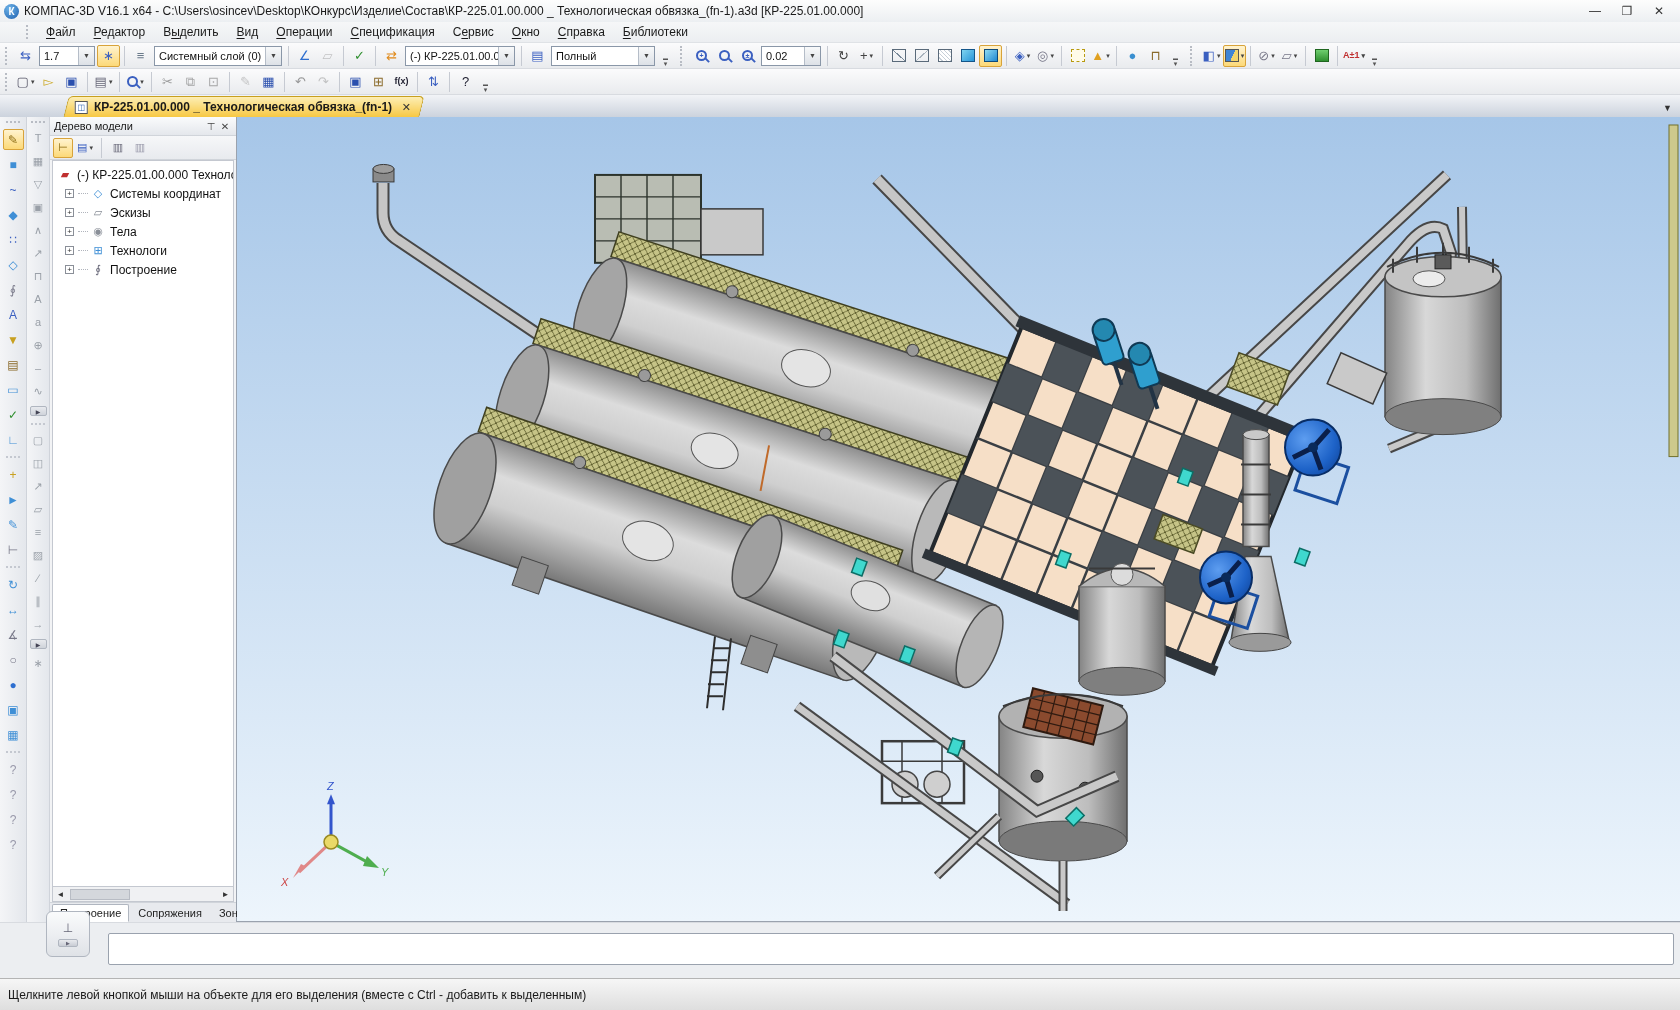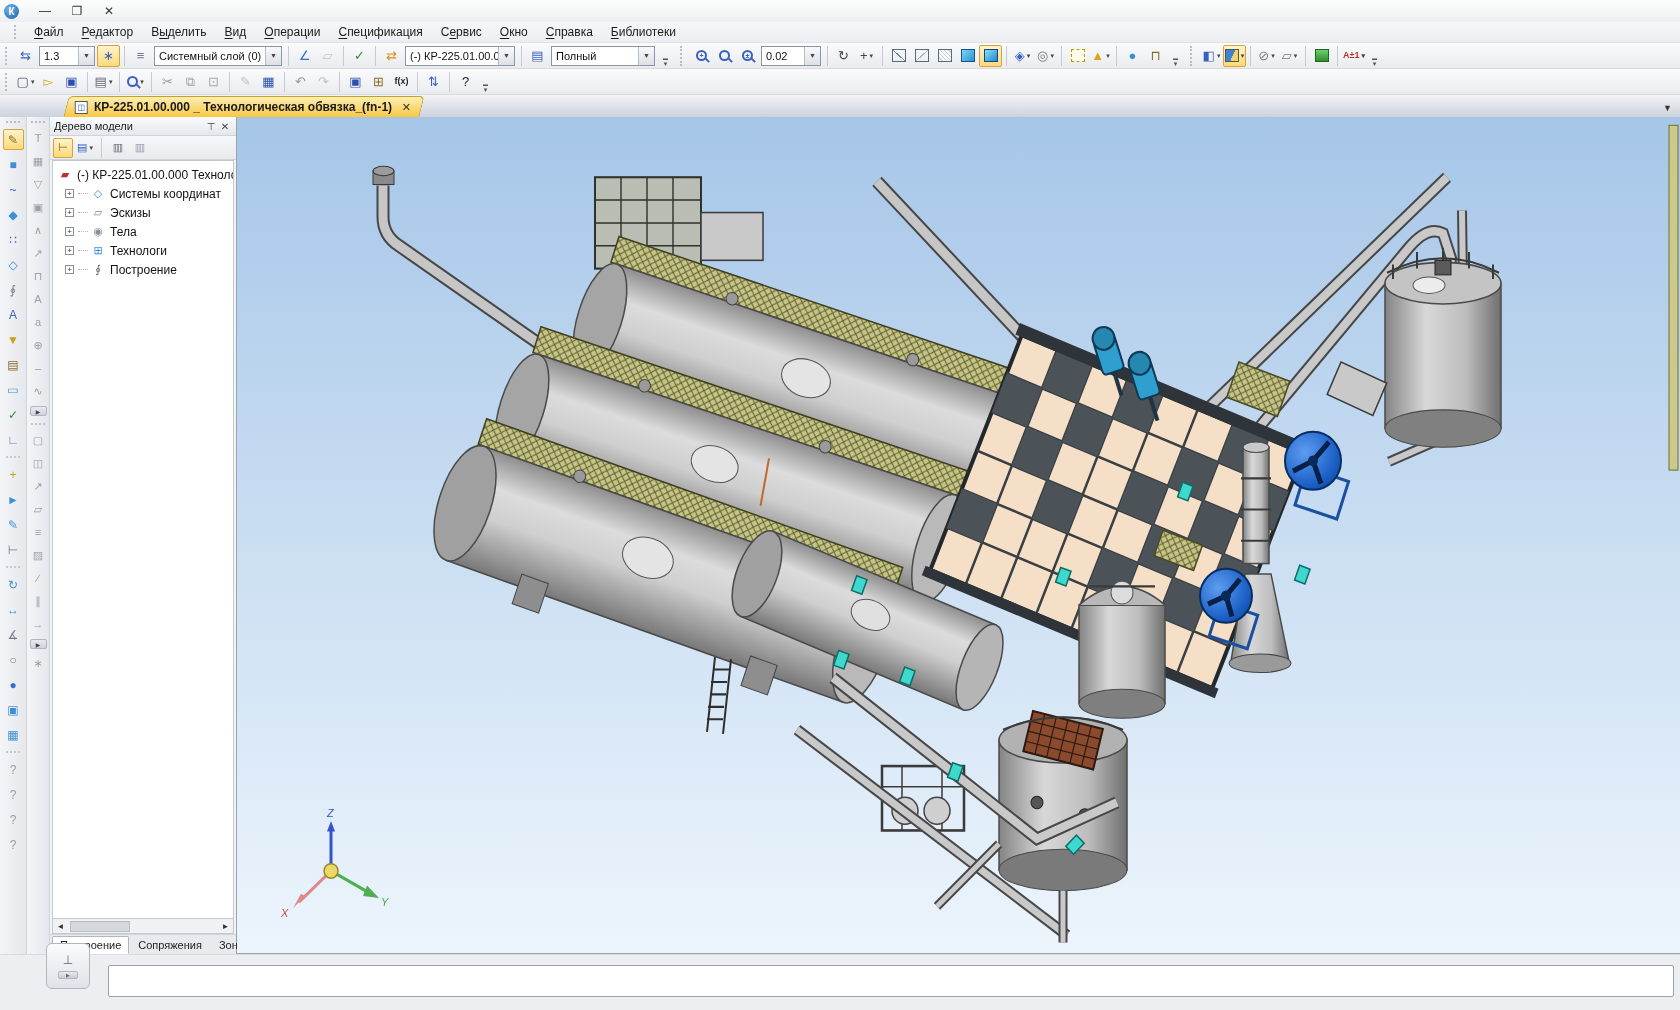--- a/index.html
+++ b/index.html
@@ -11,21 +11,21 @@
   .titlebar { height:22px; background:linear-gradient(#fdfdfd,#eceff2); display:flex; align-items:center;
     padding-left:4px; font-size:12px; color:#1a1a1a; flex:0 0 22px; }
   .applogo { width:15px; height:15px; border-radius:50%; background:radial-gradient(circle at 35% 30%,#6db3e8,#1d5fae);
     color:#fff; font-size:10px; font-weight:bold; display:flex; align-items:center; justify-content:center; margin-right:5px; }
   .title-text { white-space:nowrap; overflow:hidden; flex:1; }
   .winbtns { display:flex; gap:18px; padding:0 14px; }
   .winbtn { width:14px; height:14px; display:flex; align-items:center; justify-content:center;
     font-size:12px; color:#333; }
 
   
-  .menubar { height:21px; display:flex; align-items:center; gap:2px; padding-left:14px;
+  .menubar { height:21px; display:flex; align-items:center; gap:2px; padding-left:26px;
     background:linear-gradient(#f6f7f8,#eceef1); font-size:12px; color:#1a1a1a; flex:0 0 21px;
     border-bottom:1px solid #dfe2e6;}
   .menubar .grip { width:4px; height:14px; border-left:2px dotted #b8bcc4; margin-right:6px; }
   .menu-item { padding:2px 8px; }
   .menu-item u { text-underline-offset:2px; }
 
   
   .toolbar { height:26px; display:flex; align-items:center; padding-left:3px;
     background:linear-gradient(#fbfbfc,#e9ebee); border-bottom:1px solid #d8dbe0; flex:0 0 26px; }
   .tgrip { width:4px; height:18px; border-left:2px dotted #b8bcc4; margin:0 5px 0 2px; }
@@ -132,20 +132,21 @@
   .statusbar { height:32px; background:linear-gradient(#f6f6f6,#dedede); border-top:1px solid #b4b4b4;
     display:flex; align-items:center; padding:0 8px; font-size:12px; color:#1a1a1a; flex:0 0 32px; }
 </style>
 </head>
 <body>
 
 <div id="app">
 
   <div class="titlebar">
     <div class="applogo">К</div>
+    <div class="title-text">КОМПАС-3D V16.1 x64 - C:\Users\osincev\Desktop\КОнкурс\Изделие\Состав\КР-225.01.00.000 _ Технологическая обвязка_(fn-1).a3d [КР-225.01.00.000]</div>
     <div class="winbtns">
       <div class="winbtn">—</div>
       <div class="winbtn">❐</div>
       <div class="winbtn">✕</div>
     </div>
   </div>
 
   <div class="menubar">
       <div class="grip"></div>
       <span class="menu-item"><u>Ф</u>айл</span>
@@ -159,21 +160,21 @@
       <span class="menu-item"><u>С</u>правка</span>
       <span class="menu-item"><u>Б</u>иблиотеки</span>
     </div>
 
   <div class="toolbar" id="tb1">
       <div class="tgrip"></div>
       <div class="tbtn">
         <span style="color: rgb(58, 95, 192);">⇆</span>
       </div>
       <div class="combo" style="width: 56px;">
-        <span class="val">1.3</span>
+        <span class="val">1.7</span>
         <span class="dd">▼</span>
       </div>
       <div class="tbtn hl">
         <span style="color: rgb(58, 95, 192);">∗</span>
       </div>
       <div class="tsep"></div>
       <div class="tbtn">
         <span style="color: rgb(106, 122, 138);">≡</span>
       </div>
       <div class="combo" style="width: 128px;">
@@ -762,13 +763,16 @@
   </div>
 
   <div class="propbar">
     <div class="prop-tab">
       <span>⊥</span>
       <span class="h">▶</span>
     </div>
     <div class="prop-field"></div>
   </div>
 
+  <div class="statusbar">
+    <span>Щелкните левой кнопкой мыши на объекте для его выделения (вместе с Ctrl - добавить к выделенным)</span>
+  </div>
 </div>
 
 </body></html>

